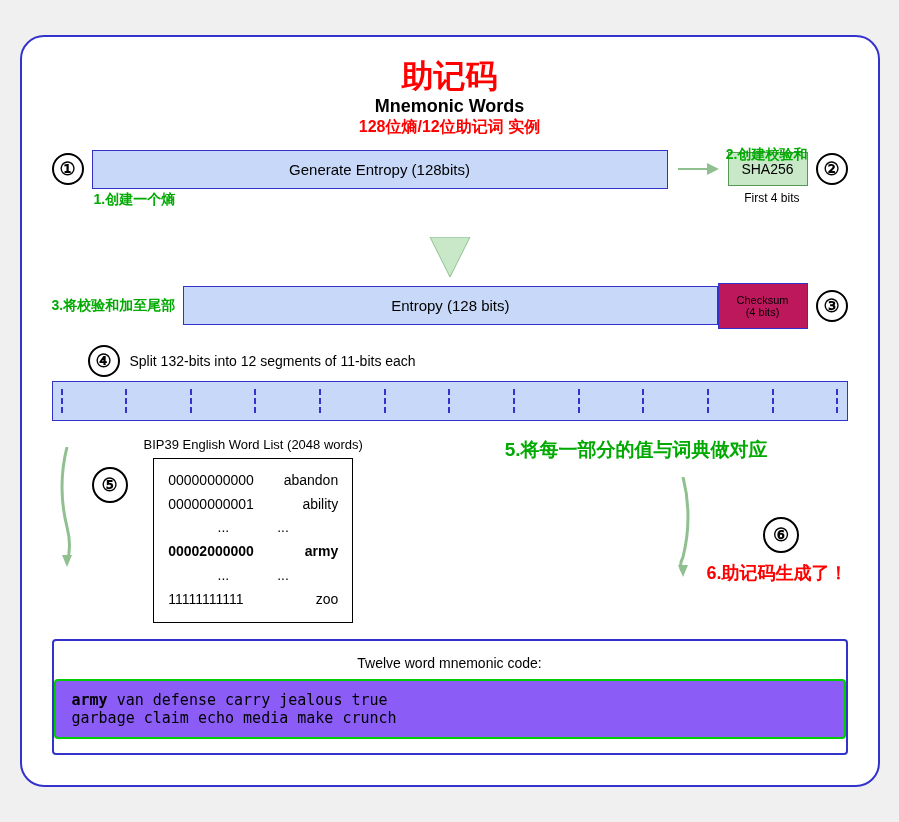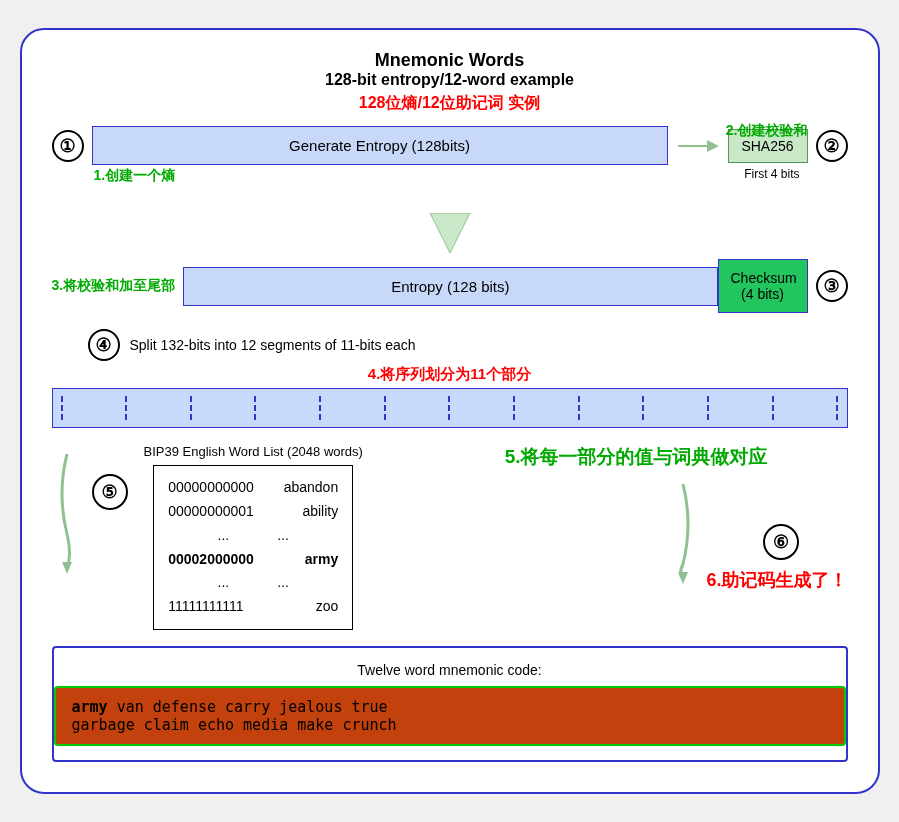--- a/index.html
+++ b/index.html
@@ -105,24 +105,24 @@
     
     .step3-area {
       position: relative;
       margin-bottom: 16px;
     }
     .step3-row {
       display: flex;
       align-items: center;
     }
     .checksum-box {
-      background: #22c55e;
+      background: #be185d;
       border: 1px solid #3333cc;
       padding: 10px 12px;
-      font-size: 14px;
+      font-size: 11px;
       text-align: center;
       width: 90px;
       flex-shrink: 0;
     }
     .circle-num-3 {
       width: 32px;
       height: 32px;
       border: 2px solid black;
       border-radius: 50%;
       display: flex;
@@ -233,30 +233,30 @@
       text-align: center;
       font-size: 14px;
       margin-bottom: 8px;
     }
     .mnemonic-words-box {
       border: 2px solid #00cc00;
       border-radius: 4px;
       padding: 10px 16px;
       font-family: monospace;
       font-size: 15px;
-      background: #c2410c;
+      background: #8b5cf6;
     }
   </style>
 </head>
 <body>
 
 <div class="outer-container">
 
+  <div class="title-zh">助记码</div>
   <div class="title-en">Mnemonic Words</div>
-  <div class="title-en2">128-bit entropy/12-word example</div>
   <div class="subtitle-zh">128位熵/12位助记词 实例</div>
 
   <div class="step1-area">
 
     <div style="position:absolute; right:40px; top:-4px; color:#00aa00; font-size:14px; font-weight:bold;">2.创建校验和</div>
 
     <div class="step1-top-row">
       <div class="circle-num">①</div>
       <div class="entropy-box">Generate Entropy (128bits)</div>
 
@@ -301,21 +301,20 @@
       </div>
       <div class="circle-num-3">③</div>
     </div>
   </div>
 
   <div class="step4-area">
     <div class="step4-text-row">
       <div class="circle-num" style="margin-right:10px;">④</div>
       <div style="font-size:14px;">Split 132-bits into 12 segments of 11-bits each</div>
     </div>
-    <div class="step4-label-zh">4.将序列划分为11个部分</div>
 
     <div class="bits-row">
 
       <div style="display:flex; width:100%; align-items:center; justify-content:space-between;">
         <div style="height:24px; border-left:2px dashed #3333cc;"></div>
         <div style="height:24px; border-left:2px dashed #3333cc;"></div>
         <div style="height:24px; border-left:2px dashed #3333cc;"></div>
         <div style="height:24px; border-left:2px dashed #3333cc;"></div>
         <div style="height:24px; border-left:2px dashed #3333cc;"></div>
         <div style="height:24px; border-left:2px dashed #3333cc;"></div>

